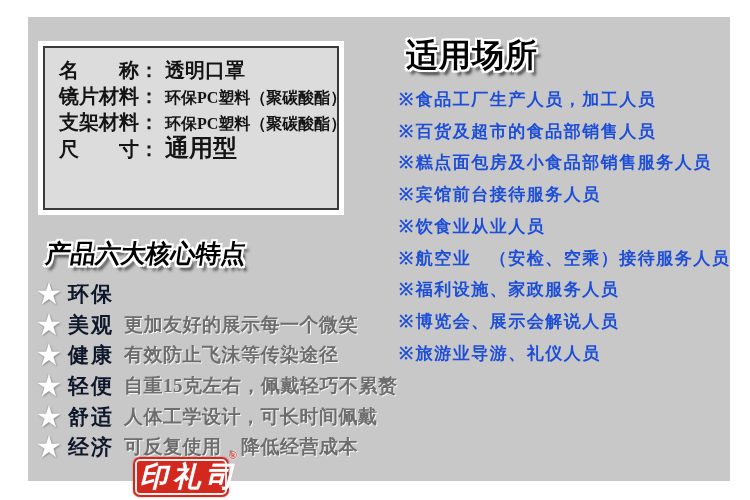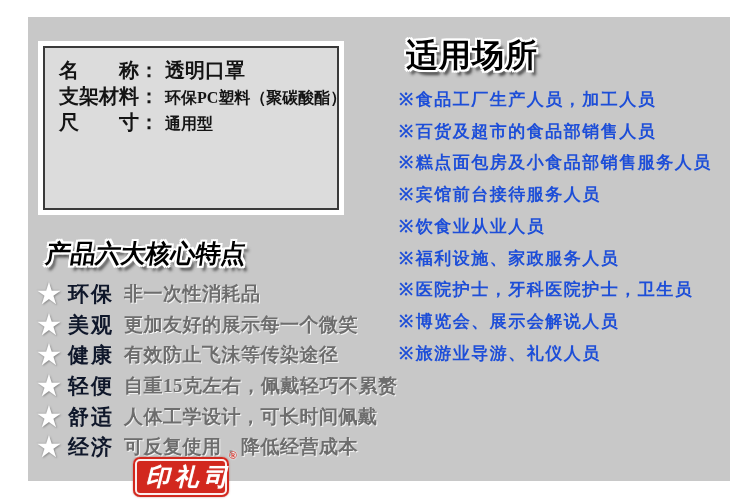--- a/index.html
+++ b/index.html
@@ -72,21 +72,21 @@
 
   
   .stamp{
     position:absolute;left:133px;top:457px;width:96px;height:40px;
     background:#d2281e;border-radius:7px;
     box-shadow:inset 0 0 0 2px #d2281e, inset 0 0 0 4px rgba(255,255,255,0.92),
                0 0 2px rgba(150,40,30,0.5);
     display:flex;align-items:center;justify-content:center;
   }
   .stamp-text{
-    color:#ffffff;font-size:24px;font-weight:bold;font-style:italic;
+    color:#ffffff;font-size:28px;font-weight:bold;font-style:italic;
     letter-spacing:5px;padding-left:16px;white-space:nowrap;
     text-shadow:0 0 1px rgba(255,255,255,0.6);
   }
   .stamp-reg{
     position:absolute;top:-8px;right:-8px;font-size:11px;font-weight:bold;
     color:#d2281e;font-style:normal;
     text-shadow:0 0 2px #fff, 0 0 2px #fff;
   }
 </style>
 </head>
@@ -94,49 +94,51 @@
 
 <div class="canvas">
   <div class="panel">
 
     <div class="spec-frame">
       <div class="spec-inner">
         <div class="spec-row">
           <span class="spec-label">名　　称：</span><span class="spec-value">透明口罩</span>
         </div>
         <div class="spec-row">
+          <span class="spec-label">镜片材料：</span><span class="spec-value">环保PC塑料（聚碳酸酯）</span>
+        </div>
+        <div class="spec-row">
           <span class="spec-label">支架材料：</span><span class="spec-value">环保PC塑料（聚碳酸酯）</span>
         </div>
         <div class="spec-row">
           <span class="spec-label">尺　　寸：</span><span class="spec-value">通用型</span>
         </div>
       </div>
     </div>
 
     <div class="app-heading outlined">适用场所</div>
 
     <div class="app-list">
       <div class="app-row"><span class="bullet">※</span><span>食品工厂生产人员，加工人员</span></div>
       <div class="app-row"><span class="bullet">※</span><span>百货及超市的食品部销售人员</span></div>
       <div class="app-row"><span class="bullet">※</span><span>糕点面包房及小食品部销售服务人员</span></div>
       <div class="app-row"><span class="bullet">※</span><span>宾馆前台接待服务人员</span></div>
       <div class="app-row"><span class="bullet">※</span><span>饮食业从业人员</span></div>
+      <div class="app-row"><span class="bullet">※</span><span>航空业　（安检、空乘）接待服务人员</span></div>
       <div class="app-row"><span class="bullet">※</span><span>福利设施、家政服务人员</span></div>
-      <div class="app-row"><span class="bullet">※</span><span>医院护士，牙科医院护士，卫生员</span></div>
       <div class="app-row"><span class="bullet">※</span><span>博览会、展示会解说人员</span></div>
       <div class="app-row"><span class="bullet">※</span><span>旅游业导游、礼仪人员</span></div>
     </div>
 
     <div class="feat-heading outlined">产品六大核心特点</div>
 
     <div class="feat-list">
       <div class="feat-row">
         <span class="star">★</span>
         <span class="kw">环保</span>
-        <span class="desc">非一次性消耗品</span>
       </div>
       <div class="feat-row">
         <span class="star">★</span>
         <span class="kw">美观</span>
         <span class="desc">更加友好的展示每一个微笑</span>
       </div>
       <div class="feat-row">
         <span class="star">★</span>
         <span class="kw">健康</span>
         <span class="desc">有效防止飞沫等传染途径</span>

